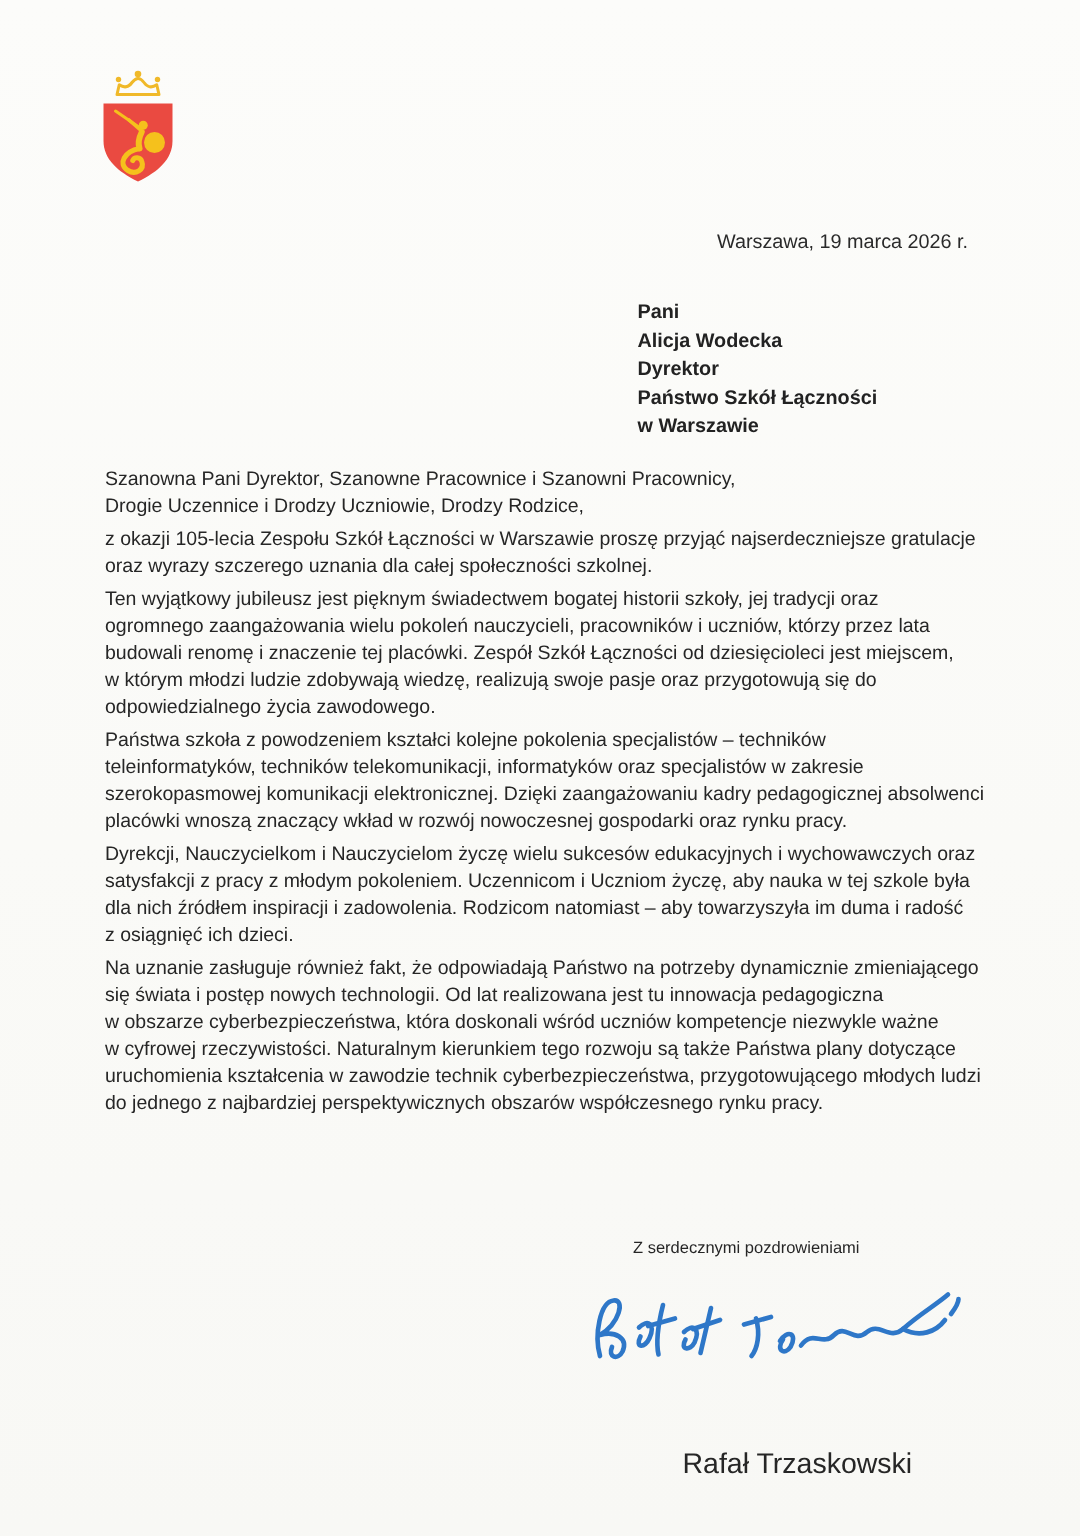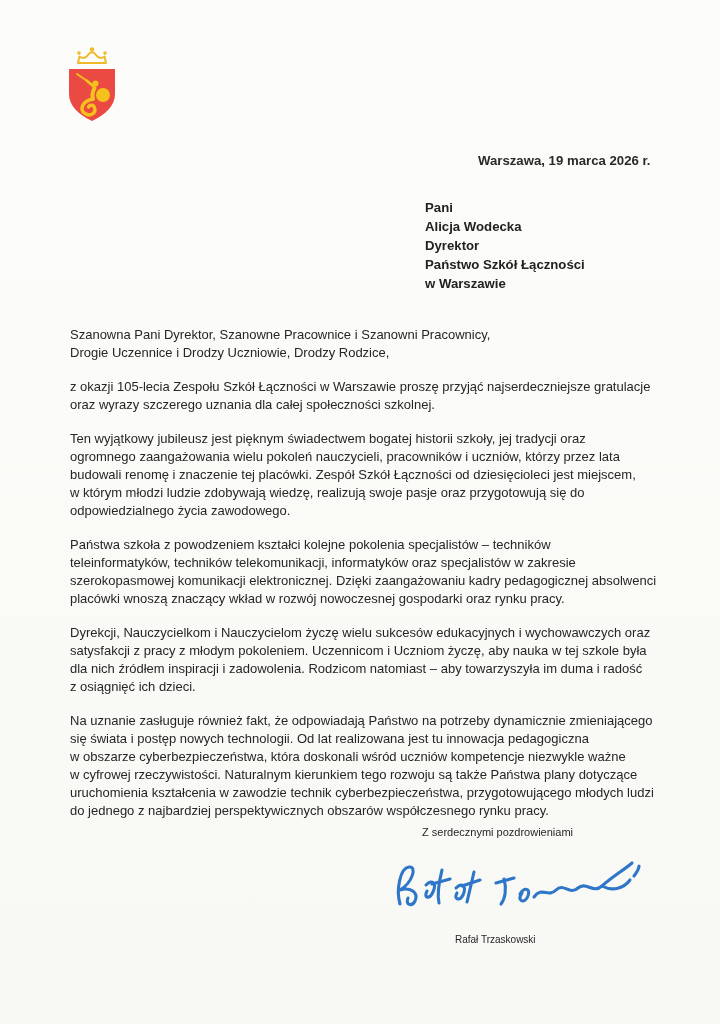--- a/index.html
+++ b/index.html
@@ -18,31 +18,31 @@
   }
 
   
   .letterhead{position:absolute;left:62px;top:46px;display:flex;align-items:flex-start;}
   .coa{width:60px;height:78px;flex:0 0 auto;}
   .head-text{margin-left:8px;padding-top:18px;font-family:"DejaVu Sans","Liberation Sans",sans-serif;}
   .org-name{font-size:15px;font-weight:bold;color:#2b2b2b;letter-spacing:.1px;line-height:17px;}
   .org-line{font-size:10.6px;color:#3a3a3a;line-height:13.5px;letter-spacing:.1px;}
 
   
-  .dateline{position:absolute;left:478px;top:153px;font-size:13.2px;color:#2a2a2a;font-weight:bold;}
+  .dateline{position:absolute;left:478px;top:153px;font-size:13.2px;color:#2a2a2a;}
   .recipient{position:absolute;left:425px;top:198px;font-size:13.2px;font-weight:bold;line-height:19px;color:#222;white-space:pre-line;}
 
   
   .body-text{position:absolute;left:70px;top:310px;width:600px;font-size:13px;line-height:18px;color:#262626;}
-  .body-text p{margin:16px 0 4px 0;white-space:pre-line;}
+  .body-text p{margin:0 0 4px 0;white-space:pre-line;}
 
   
   .valediction{position:absolute;left:422px;top:826px;font-size:11px;color:#262626;}
   .signature{position:absolute;left:386px;top:852px;}
-  .signer{position:absolute;left:455px;top:934px;font-size:10px;color:#262626;}
+  .signer{position:absolute;left:455px;top:966px;font-size:19px;color:#262626;}
 </style>
 </head>
 <body>
 
 <div class="page">
 
   <div class="letterhead">
     <svg class="coa" viewBox="0 0 60 78" aria-hidden="true">
 
       <g fill="none" stroke="#f0b929" stroke-width="2" stroke-linecap="round" stroke-linejoin="round">

